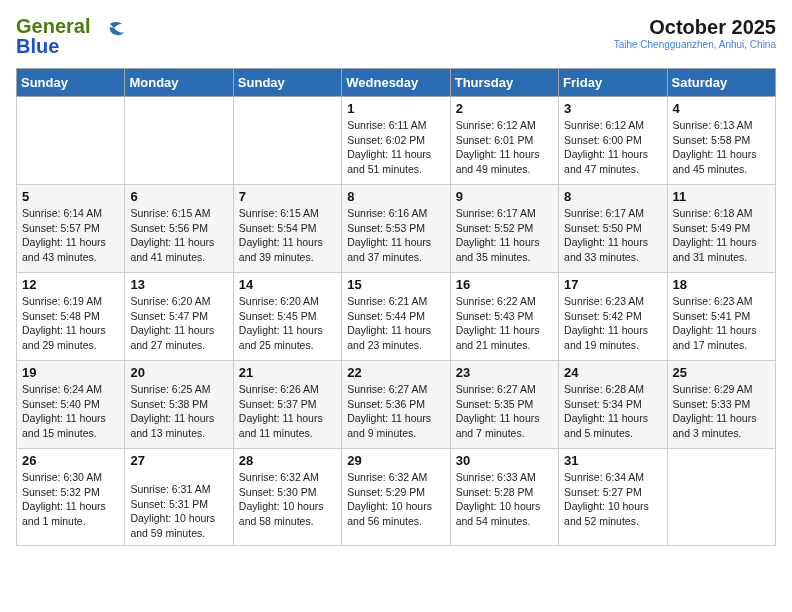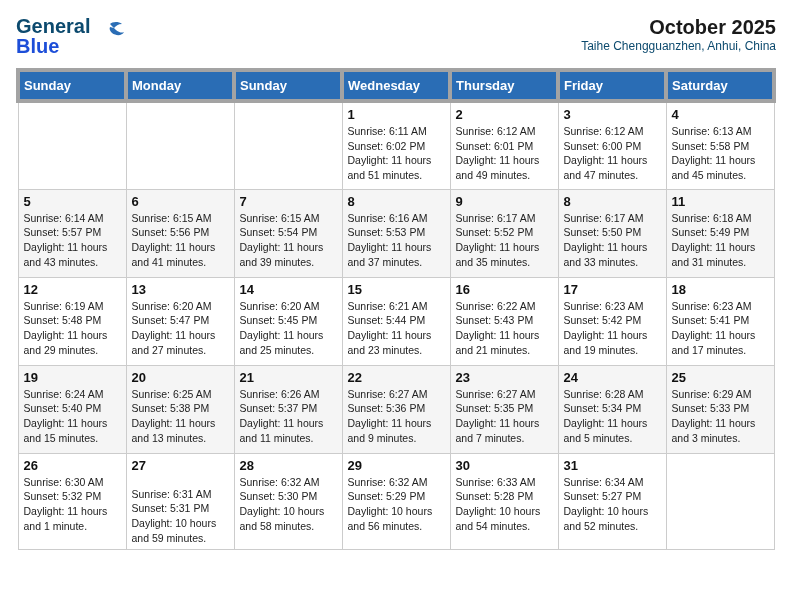--- a/index.html
+++ b/index.html
@@ -23,36 +23,36 @@
     }
     .title-area {
       text-align: right;
     }
     .month-title {
       font-size: 20px;
       font-weight: bold;
       color: #1a1a1a;
     }
     .location {
-      font-size: 12px;
-      color: #0c4a6e;
+      font-size: 10px;
+      color: #3b82f6;
     }
     .calendar {
       width: 100%;
       border-collapse: collapse;
       border: 1px solid #ccc;
     }
     .calendar th {
       background-color: #2a6db5;
       color: #fff;
       font-size: 13px;
       font-weight: bold;
       padding: 6px 4px;
       text-align: left;
-      border: 4px solid #a3a3a3;
+      border: 1px solid #a3a3a3;
     }
     .calendar td {
       border: 1px solid #ccc;
       vertical-align: top;
       padding: 4px 5px;
       width: 108px;
       height: 88px;
       font-size: 11px;
       color: #333;
       background: #fff;
@@ -81,21 +81,21 @@
       gap: 2px;
     }
   </style>
 </head>
 <body>
 
 <div class="header">
   <div class="logo">
     <div class="logo-wrapper">
       <div style="display:flex;flex-direction:column;line-height:1;">
-        <span style="font-size:20px;font-weight:bold;color:#0c4a6e;">General</span>
+        <span style="font-size:20px;font-weight:bold;color:#4d7c0f;">General</span>
         <span style="font-size:20px;font-weight:bold;color:#1d4ed8;">Blue</span>
       </div>
       <svg width="32" height="28" viewBox="0 0 32 28" style="margin-left:2px;margin-top:-4px;">
         <path d="M16 4 C18 2, 24 1, 28 4 C24 4, 22 6, 20 8 C18 6, 17 5, 16 4Z" fill="#2a6db5"></path>
         <path d="M20 8 C22 10, 26 14, 30 12 C28 16, 22 16, 18 13 C16 11, 15 9, 16 7Z" fill="#2a6db5"></path>
       </svg>
     </div>
   </div>
   <div class="title-area">
     <div class="month-title">October 2025</div>

